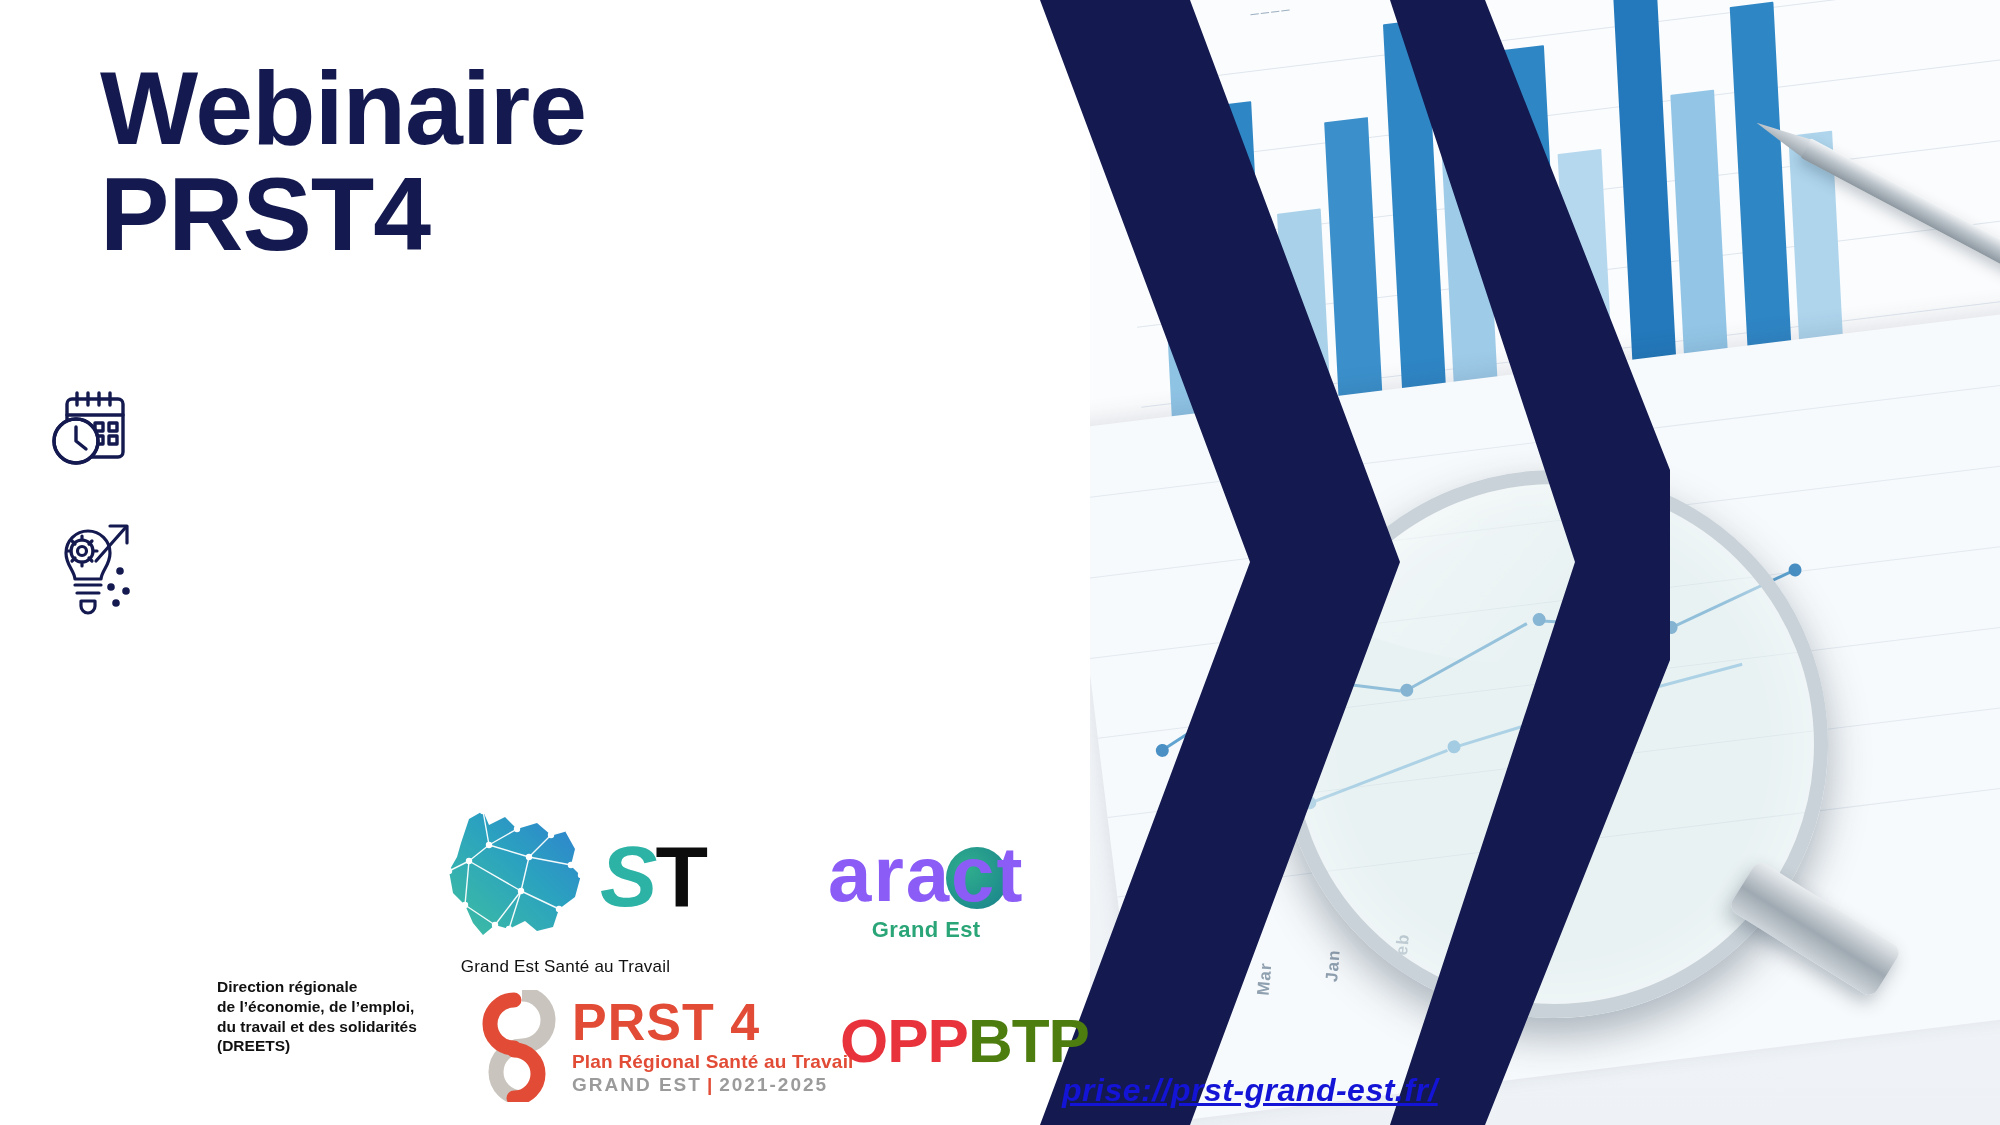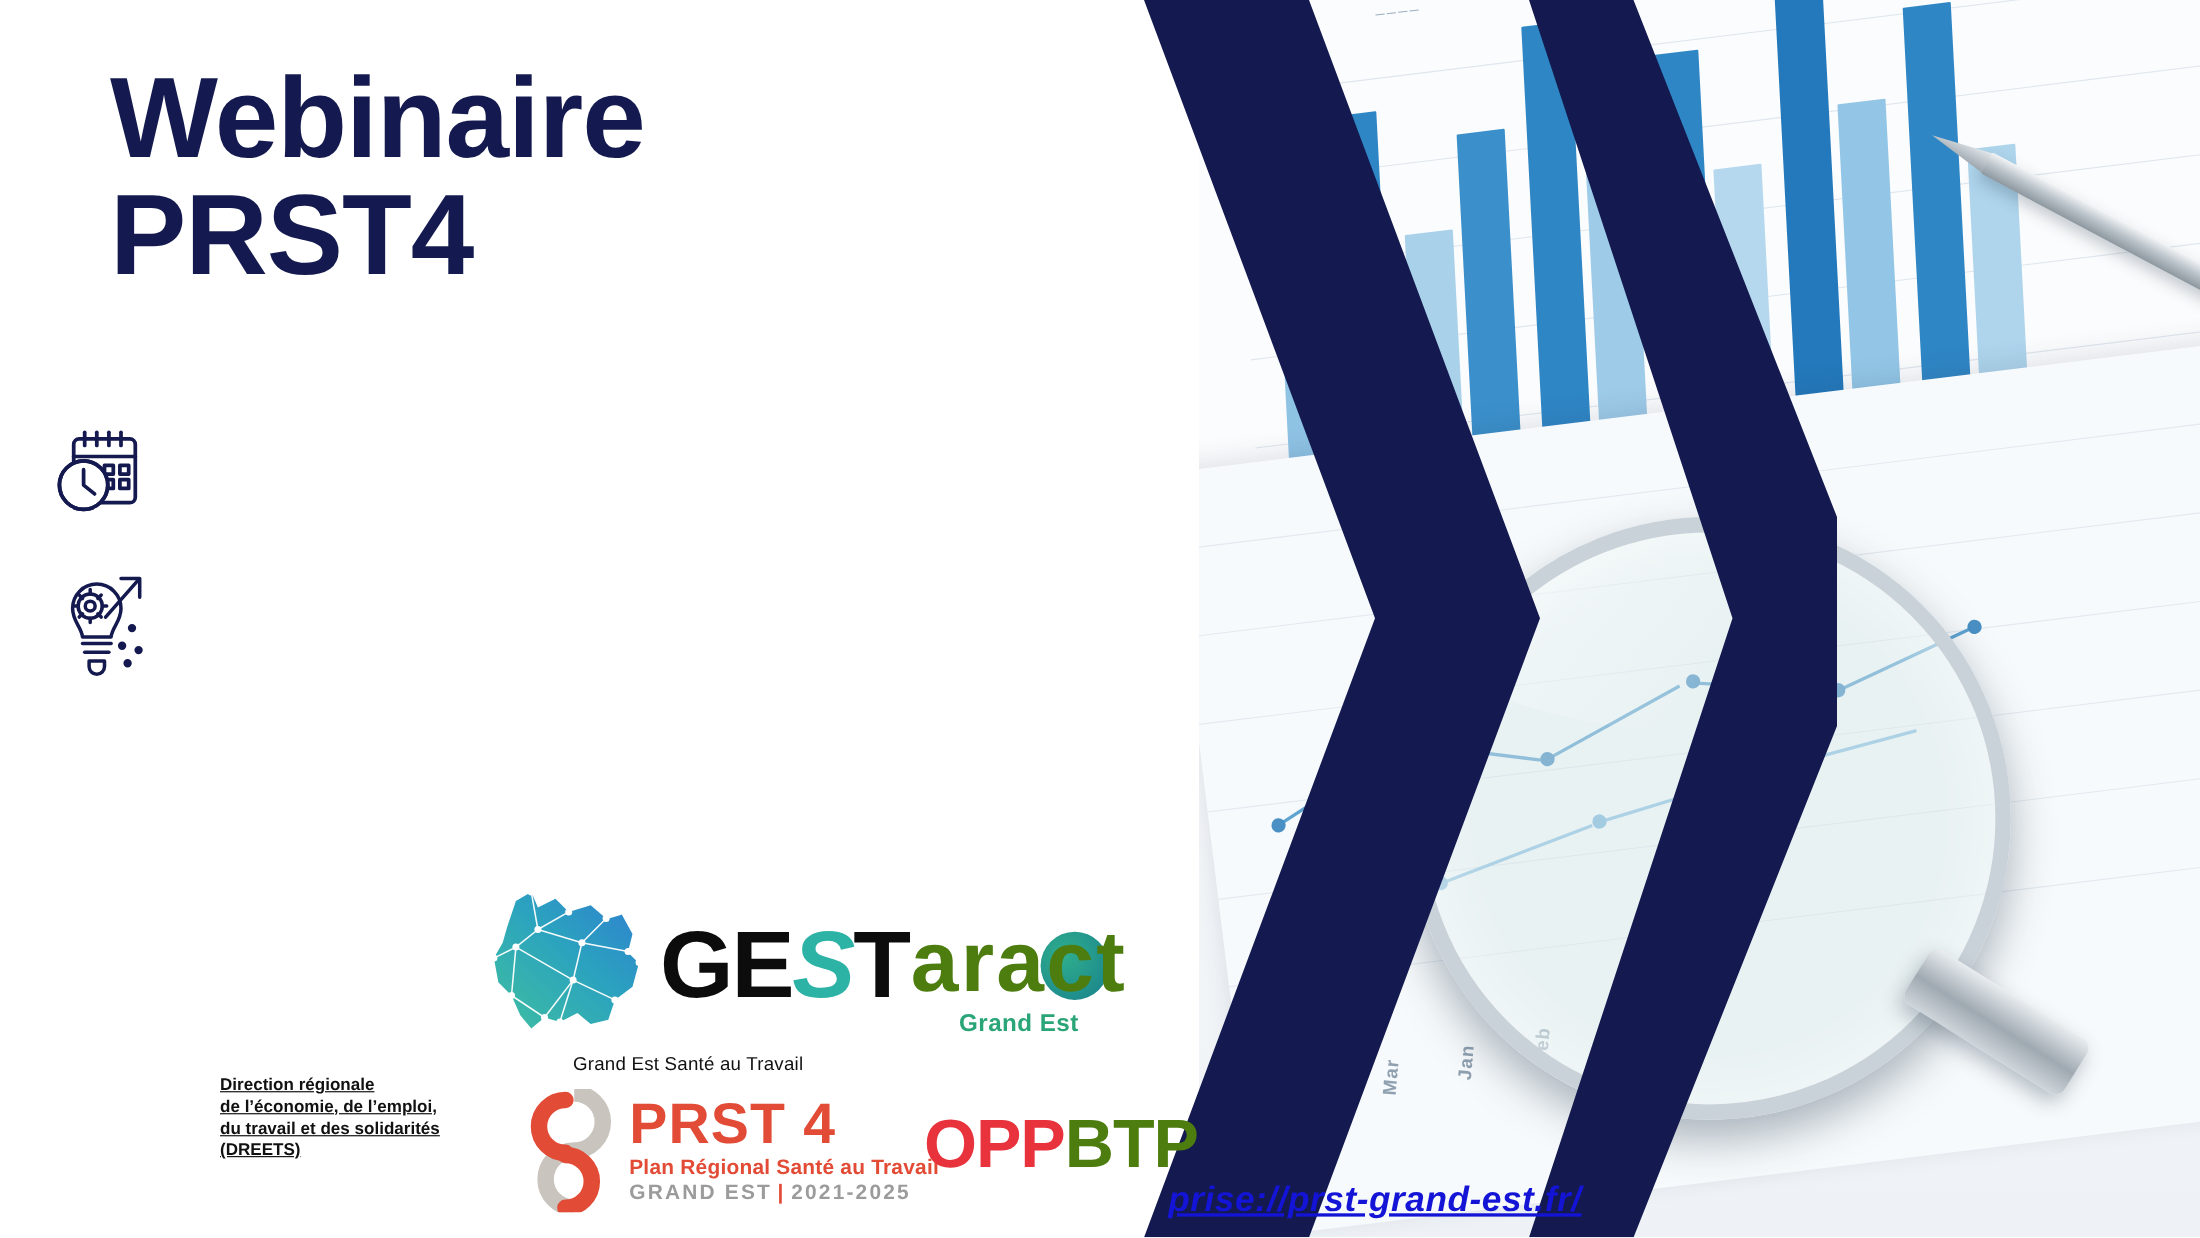--- a/index.html
+++ b/index.html
@@ -113,40 +113,40 @@
   .logo-gest{position:absolute;left:425px;top:805px;display:flex;flex-direction:column;align-items:center;}
   .gest-row{display:flex;align-items:center;}
   .gest-word{
     font-size:86px;font-weight:800;color:#0c0c0c;letter-spacing:-2px;
     line-height:.9;display:flex;align-items:center;
   }
   .gest-s{color:#2db3a6;font-style:italic;}
   .gest-sub{font-size:17px;color:#111;margin-top:8px;font-weight:500;letter-spacing:.2px;}
 
   .logo-aract{position:absolute;left:828px;top:835px;display:flex;flex-direction:column;align-items:center;}
-  .aract-word{position:relative;font-size:78px;font-weight:800;color:#4d7c0f;letter-spacing:2px;line-height:1;}
+  .aract-word{position:relative;font-size:78px;font-weight:800;color:#8b5cf6;letter-spacing:2px;line-height:1;}
   .aract-sub{font-size:22px;font-weight:700;color:#2aa578;margin-top:4px;letter-spacing:.4px;}
   .aract-circle{
     position:absolute;left:118px;top:12px;width:62px;height:62px;border-radius:50%;
     background:radial-gradient(circle at 35% 35%,#2fae8d,#18808c);
     z-index:0;
   }
   .aract-word span{position:relative;z-index:1;}
 
   .logo-ministere{position:absolute;left:12px;top:930px;width:160px;}
   .marianne{width:92px;height:58px;display:flex;}
   .marianne .b{flex:1;background:#000091;}
   .marianne .w{flex:1;background:#fff;position:relative;}
   .marianne .r{flex:1;background:#E1000F;}
   .ministere-name{
     font-size:17px;font-weight:800;color:#111;line-height:1.12;margin-top:8px;letter-spacing:-.2px;
   }
   .devise{font-family:"Liberation Serif",serif;font-style:italic;font-size:15px;color:#111;line-height:1.2;margin-top:8px;}
 
-  .logo-dreets{position:absolute;left:200px;top:977px;width:270px;text-decoration:underline;}
+  .logo-dreets{position:absolute;left:217px;top:977px;width:270px;}
   .dreets-text{font-size:15.5px;font-weight:700;color:#111;line-height:1.28;}
 
   .logo-prst{position:absolute;left:470px;top:990px;display:flex;align-items:center;}
   .prst-mark{position:relative;width:86px;height:112px;margin-right:16px;}
   .prst-words{display:flex;flex-direction:column;}
   .prst-title{font-size:52px;font-weight:800;color:#E24B35;letter-spacing:1px;line-height:1;}
   .prst-sub{font-size:19px;font-weight:700;color:#E24B35;margin-top:3px;letter-spacing:.2px;}
   .prst-years{font-size:19px;font-weight:700;color:#9b9b9b;margin-top:1px;letter-spacing:2px;}
   .prst-years .sep{color:#E24B35;margin:0 5px;}
 
@@ -316,21 +316,20 @@
             <circle cx="40" cy="100" r="3.2"></circle>
               <circle cx="70" cy="120" r="3.2"></circle>
             <circle cx="134" cy="104" r="3.2"></circle>
               <circle cx="84" cy="124" r="3.2"></circle>
             <circle cx="24" cy="66" r="3.2"></circle>
               <circle cx="156" cy="70" r="3.2"></circle>
           </g>
         </svg>
       </span>
       <span class="gest-word">
-        <span>GE</span>
           <span class="gest-s">S</span>
           <span>T</span>
       </span>
     </div>
     <div class="gest-sub">Grand Est Santé au Travail</div>
   </div>
 
   <div class="logo-aract">
     <div class="aract-word">
       <div class="aract-circle"></div>

